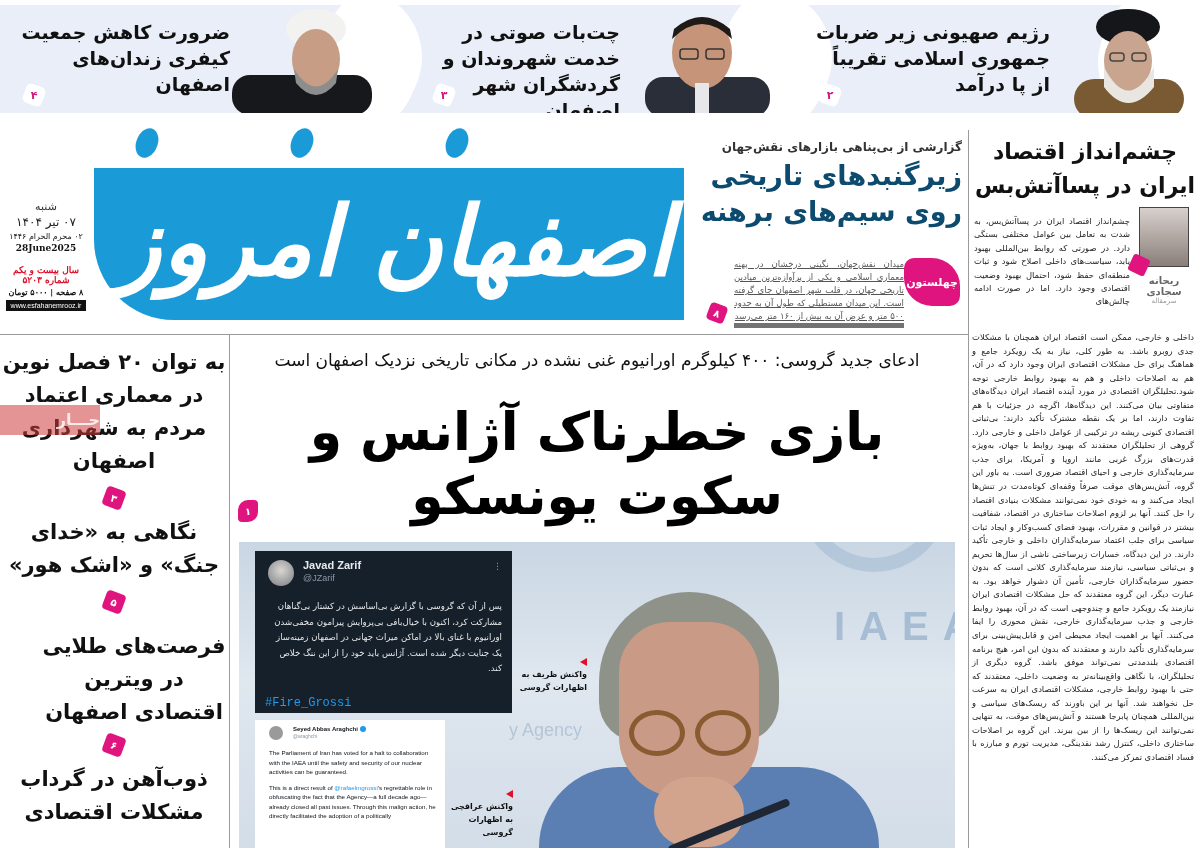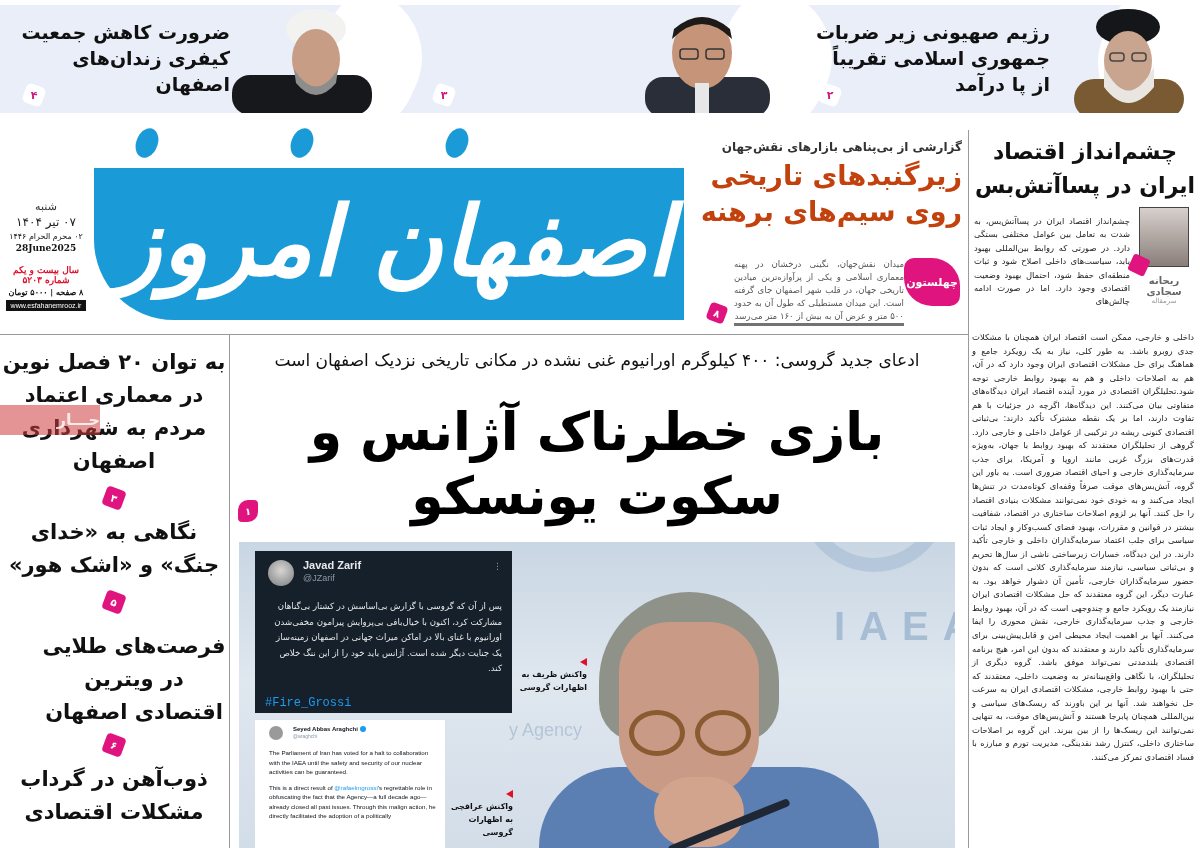--- a/index.html
+++ b/index.html
@@ -31,23 +31,23 @@
   .dateblock .hj { font-size: 8px; font-weight: normal; margin-top: 3px; }
   .dateblock .gr { font-size: 9px; font-weight: bold; margin-top: 2px; direction: ltr; }
   .dateblock .yr { font-size: 9px; font-weight: bold; color: #e0102a; margin-top: 12px; }
   .dateblock .no { font-size: 9px; font-weight: bold; color: #e0102a; }
   .dateblock .pp { font-size: 8px; font-weight: bold; margin-top: 2px; }
   .dateblock .url { margin-top: 3px; background: #111; color: #fff; font-family: "Liberation Sans", sans-serif; font-size: 7px; padding: 2px 2px; direction: ltr; }
 
   
   .feature { position: absolute; left: 700px; top: 140px; width: 262px; direction: rtl; }
   .feature .kicker { text-align: right; font-size: 12px; color: #333; font-weight: bold; }
-  .feature .head { text-align: right; font-size: 27px; line-height: 36px; font-weight: bold; color: #c2410c; margin-top: 4px; }
+  .feature .head { text-align: right; font-size: 27px; line-height: 36px; font-weight: bold; color: #0c4a6e; margin-top: 4px; }
   .feature .body { position: absolute; top: 118px; right: 58px; width: 170px; font-size: 8.6px; line-height: 13px; color: #555; text-align: justify; }
-  .feature .body p { border-bottom: 3px solid #737373; }
+  .feature .body p { border-bottom: 5px solid #737373; text-decoration: underline; }
   .feature .tag { position: absolute; top: 118px; right: 2px; width: 56px; height: 48px; background: #e0147e; color: #fff; font-size: 11px; font-weight: bold; display: flex; align-items: center; justify-content: center; border-radius: 10px 28px 10px 28px; text-align: right; }
   .feature .pnum { position: absolute; top: 164px; right: 236px; width: 18px; height: 18px; background: #e0147e; color: #fff; font-size: 10px; font-weight: bold; border-radius: 4px; transform: rotate(20deg); display: flex; align-items: center; justify-content: center; }
 
   
   .editorial { position: absolute; left: 972px; top: 135px; width: 226px; direction: rtl; }
   .editorial h1 { text-align: center; font-size: 22px; line-height: 34px; font-weight: bold; color: #111; }
   .editorial .author { position: absolute; top: 72px; right: 4px; width: 60px; text-align: center; }
   .editorial .author .pic { width: 50px; height: 60px; margin: 0 auto; border: 1px solid #444; background: linear-gradient(#d7d0cd, #8a7e79); position: relative; }
   .editorial .author .pic::after { content: ""; position: absolute; left: -10px; bottom: -8px; width: 18px; height: 18px; background: #e0147e; transform: rotate(25deg); border-radius: 3px; }
   .editorial .author .name { font-size: 10px; color: #666; margin-top: 8px; font-weight: bold; }
@@ -129,20 +129,21 @@
     <div class="photo" style="left:250px;">
       <svg width="130" height="104" viewBox="0 0 130 104">
         <rect x="5" y="68" width="125" height="40" rx="18" fill="#2a2e38"></rect>
         <ellipse cx="62" cy="44" rx="30" ry="36" fill="#c59479"></ellipse>
         <path d="M32 30 Q62 0 92 30 L90 20 Q62 -4 34 20Z" fill="#1e1a18"></path>
         <rect x="40" y="40" width="18" height="10" rx="3" fill="none" stroke="#333" stroke-width="1.5"></rect>
         <rect x="66" y="40" width="18" height="10" rx="3" fill="none" stroke="#333" stroke-width="1.5"></rect>
         <rect x="55" y="74" width="14" height="30" fill="#e7e7ea"></rect>
       </svg>
     </div>
+    <div class="title" style="right:180px;width:220px;">چت‌بات صوتی در خدمت شهروندان و گردشگران شهر اصفهان</div>
     <div class="pnum" style="left:44px;">
         <span>۳</span>
       </div>
   </div>
 
   <div class="teaser" style="left:0;width:390px;">
     <div class="blob" style="left:320px;"></div>
     <div class="photo" style="left:232px;width:140px;">
       <svg width="140" height="104" viewBox="0 0 140 104">
         <rect x="0" y="66" width="140" height="40" rx="18" fill="#17181c"></rect>

